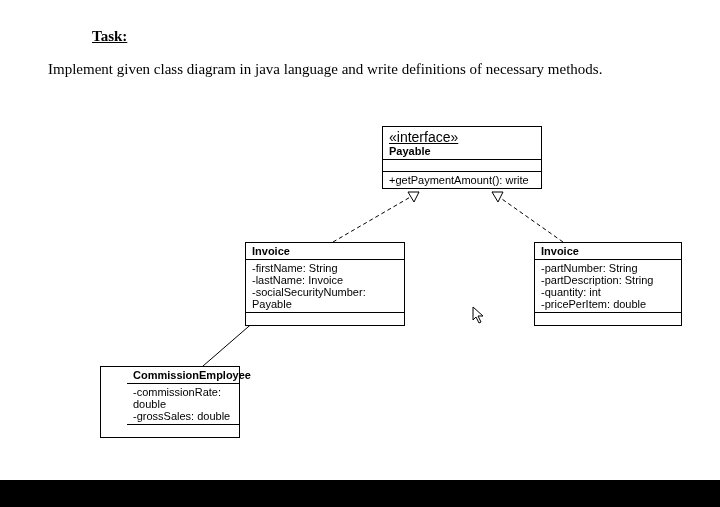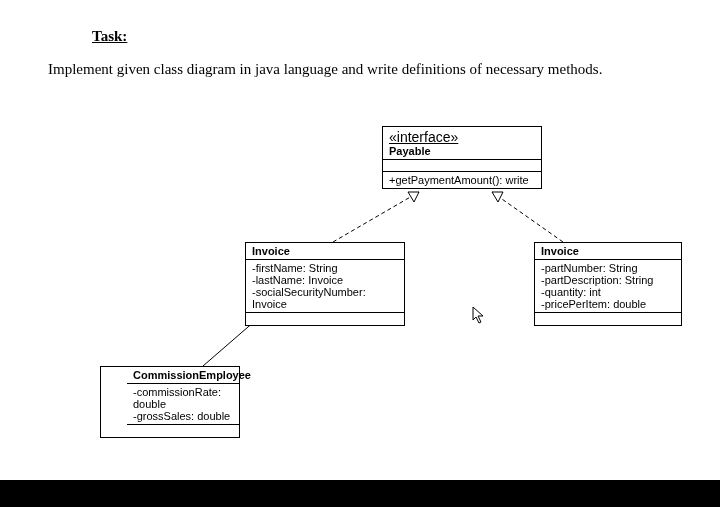--- a/index.html
+++ b/index.html
@@ -76,21 +76,21 @@
     </div>
     <div class="sec empty"></div>
     <div class="sec">+getPaymentAmount():  write</div>
   </div>
 
   <div class="uml" style="left:245px;top:242px;width:160px;">
     <div class="sec name">Invoice</div>
     <div class="sec">
       <div>-firstName: String</div>
       <div>-lastName: Invoice</div>
-      <div>-socialSecurityNumber: Invoice</div>
+      <div>-socialSecurityNumber: Payable</div>
     </div>
     <div class="sec empty"></div>
   </div>
 
   <div class="uml" style="left:534px;top:242px;width:148px;">
     <div class="sec name">Invoice</div>
     <div class="sec">
       <div>-partNumber: String</div>
       <div>-partDescription: String</div>
       <div>-quantity: int</div>

